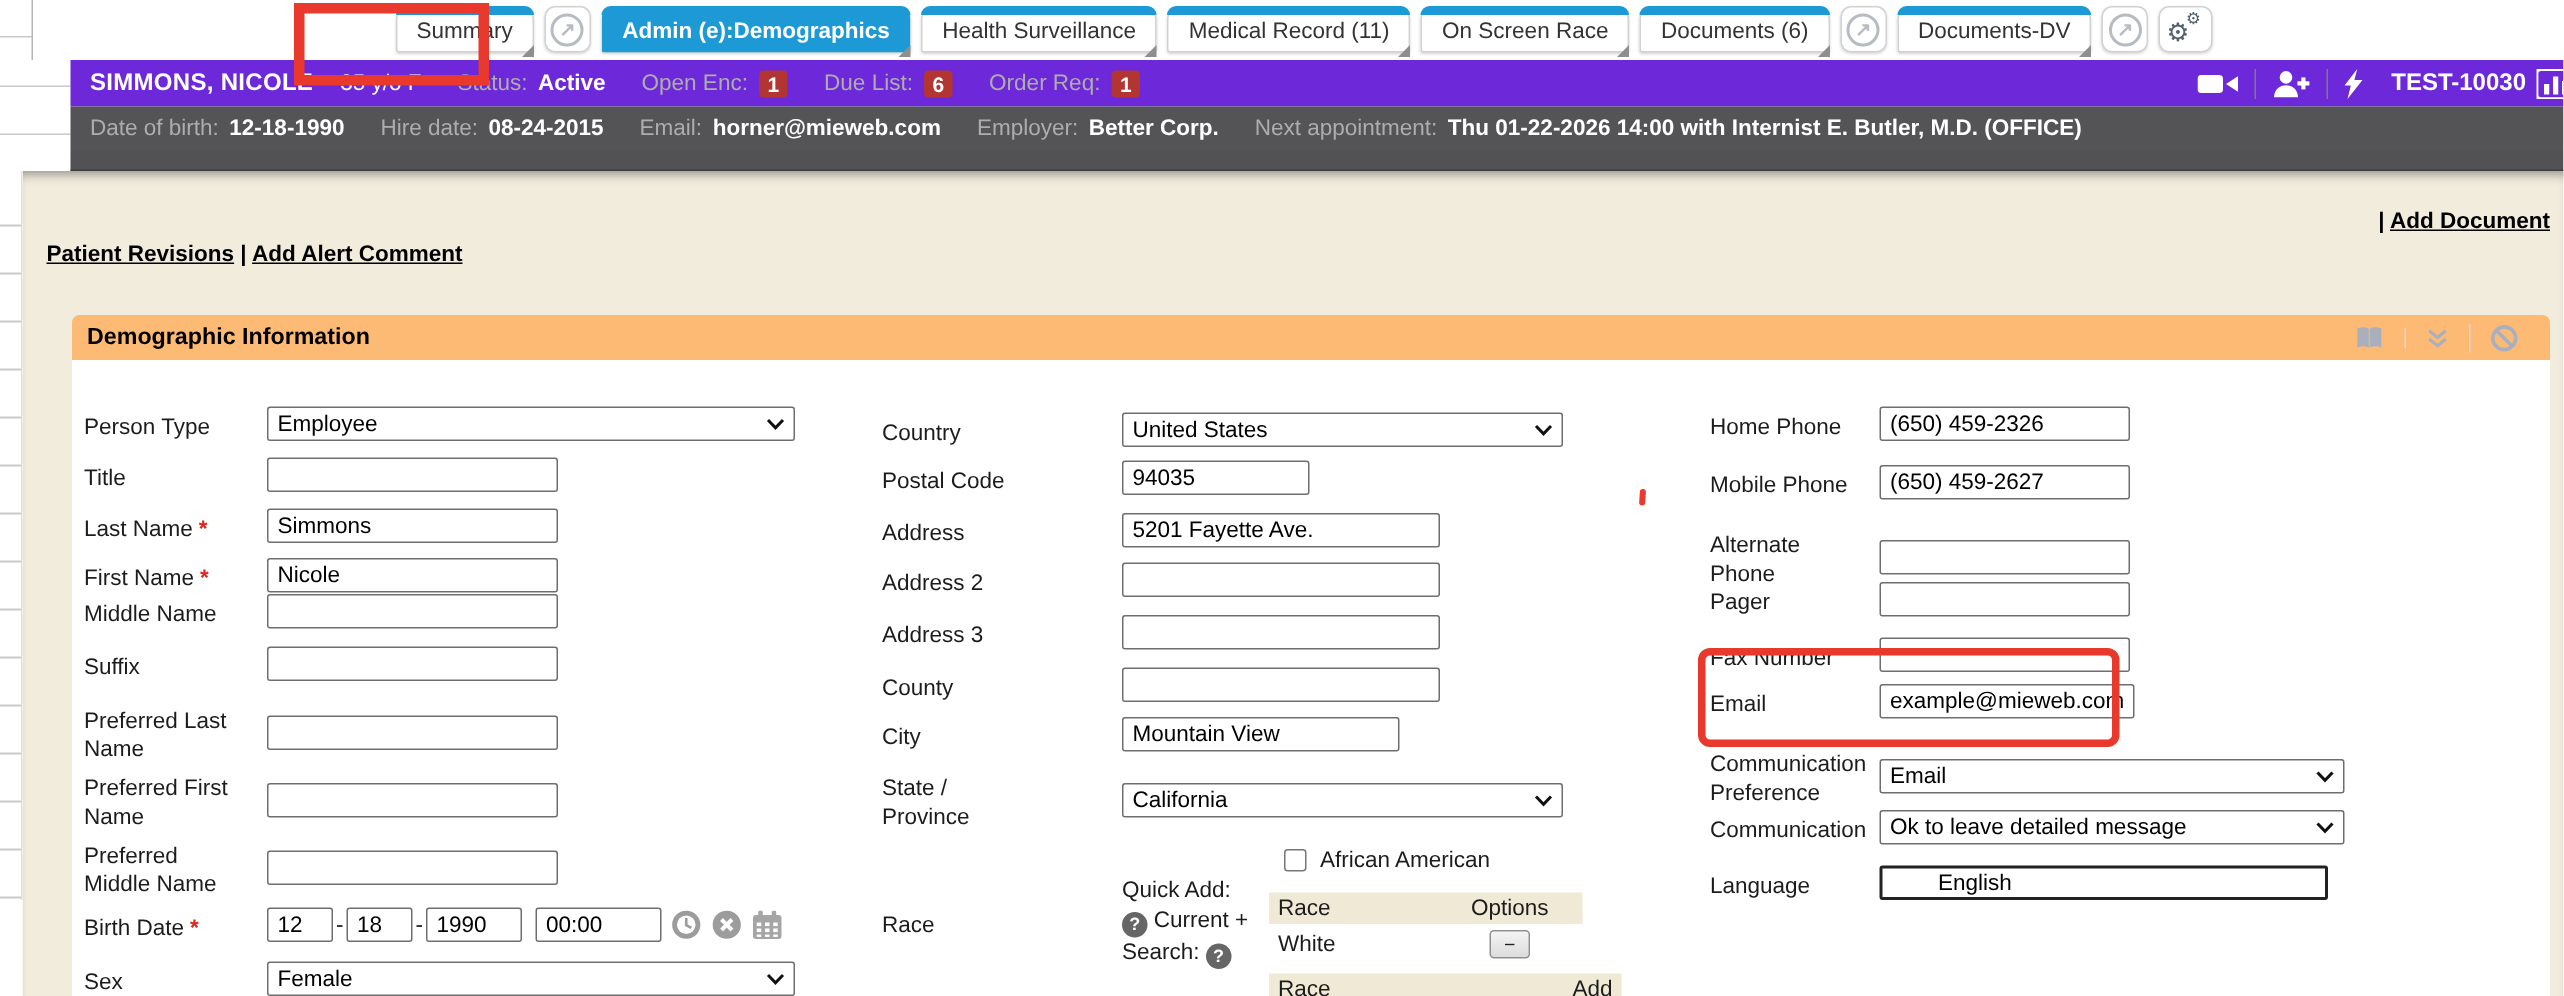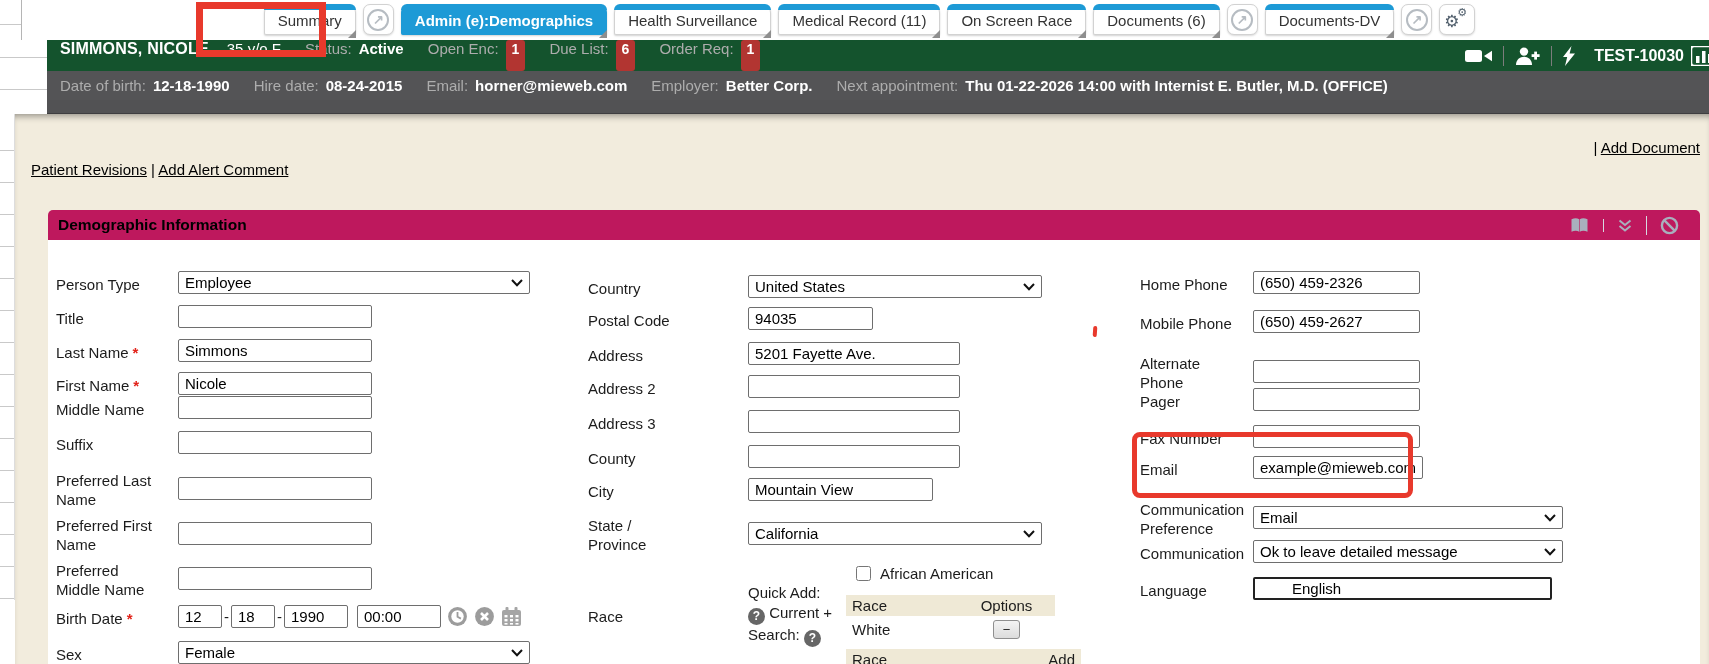--- a/index.html
+++ b/index.html
@@ -29,38 +29,38 @@
   .tab.active { background:#1d9ad6; border-color:#1d9ad6; color:#fff; font-weight:bold; }
   .chip { height:31px; min-width:31px; background:#fff; border:1px solid #d2d2d2; border-radius:7px;
     display:flex; align-items:center; justify-content:center; box-shadow:0 1px 2px rgba(0,0,0,.15); }
   .extlink { width:22px; height:22px; border:2px solid #b6bcc2; border-radius:50%; color:#b6bcc2;
     display:flex; align-items:center; justify-content:center; font-size:13px; font-weight:bold; }
   .gearwrap { position:relative; width:26px; height:26px; color:#53616e; }
   .gear-big { position:absolute; left:0; top:4px; font-size:17px; }
   .gear-small { position:absolute; left:13px; top:-1px; font-size:11px; }
 
   
-  .bar1 { left:47px; top:40px; width:1662px; height:31px; background:#14532d; color:#fff; display:flex; padding-left:13px; overflow:hidden; }
+  .bar1 { left:47px; top:40px; width:1662px; height:31px; background:#6d28d9; color:#fff; display:flex; align-items:center; padding-left:13px; overflow:hidden; }
   .bar2 { left:47px; top:71px; width:1662px; height:29px; background:#545456; color:#fff; display:flex; align-items:center; padding-left:13px; }
   .bar3 { left:47px; top:100px; width:1662px; height:14px; background:#525254; border-bottom:1px solid #3e3e40; }
   .pname { font-weight:bold; font-size:16px; letter-spacing:.2px; }
   .dimlab { color:#adadad; }
   .wval { color:#fff; font-weight:bold; }
   .badge { background:#b23531; color:#fff; font-weight:bold; font-size:14px; padding:1px 6px; border-radius:3px; margin-left:7px; }
   .vdiv { width:1px; height:20px; background:#7c7c7c; margin:0 11px; }
   .bar-right { margin-left:auto; display:flex; align-items:center; height:100%; }
   .gap18 { margin-left:18px; } .gap24 { margin-left:24px; } .gap7 { margin-left:7px; }
 
   
   .beige { left:15px; top:114px; width:1694px; height:550px; background:#f2ecdd; box-shadow:inset 0 6px 7px -4px rgba(0,0,0,.4); }
-  .linkline { position:absolute; font-size:15px; color:#000; }
+  .linkline { position:absolute; font-size:15px; color:#000;font-weight:bold; }
   .ulink { text-decoration:underline; color:#000; cursor:pointer; }
 
   
-  .panel-hd { left:48px; top:210px; width:1652px; height:30px; background:#be185d; border-radius:5px 5px 0 0; display:flex; align-items:center; padding:0 8px 0 10px; }
+  .panel-hd { left:48px; top:210px; width:1652px; height:30px; background:#fdba74; border-radius:5px 5px 0 0; display:flex; align-items:center; padding:0 8px 0 10px; }
   .panel-title { font-weight:bold; font-size:15.5px; color:#000; }
   .panel-icons { margin-left:auto; display:flex; align-items:center; }
   .pico { padding:0 13px; display:flex; align-items:center; }
   .pico + .pico { border-left:1px solid #d7d9e0; }
   .panel-bd { left:48px; top:240px; width:1652px; height:424px; background:#fff; }
 
   
   .row { position:absolute; display:flex; align-items:center; }
   .c1 { left:56px; }  .c1 .lbl { width:108px; margin-right:14px; }
   .c2 { left:588px; } .c2 .lbl { width:105px; margin-right:55px; }

